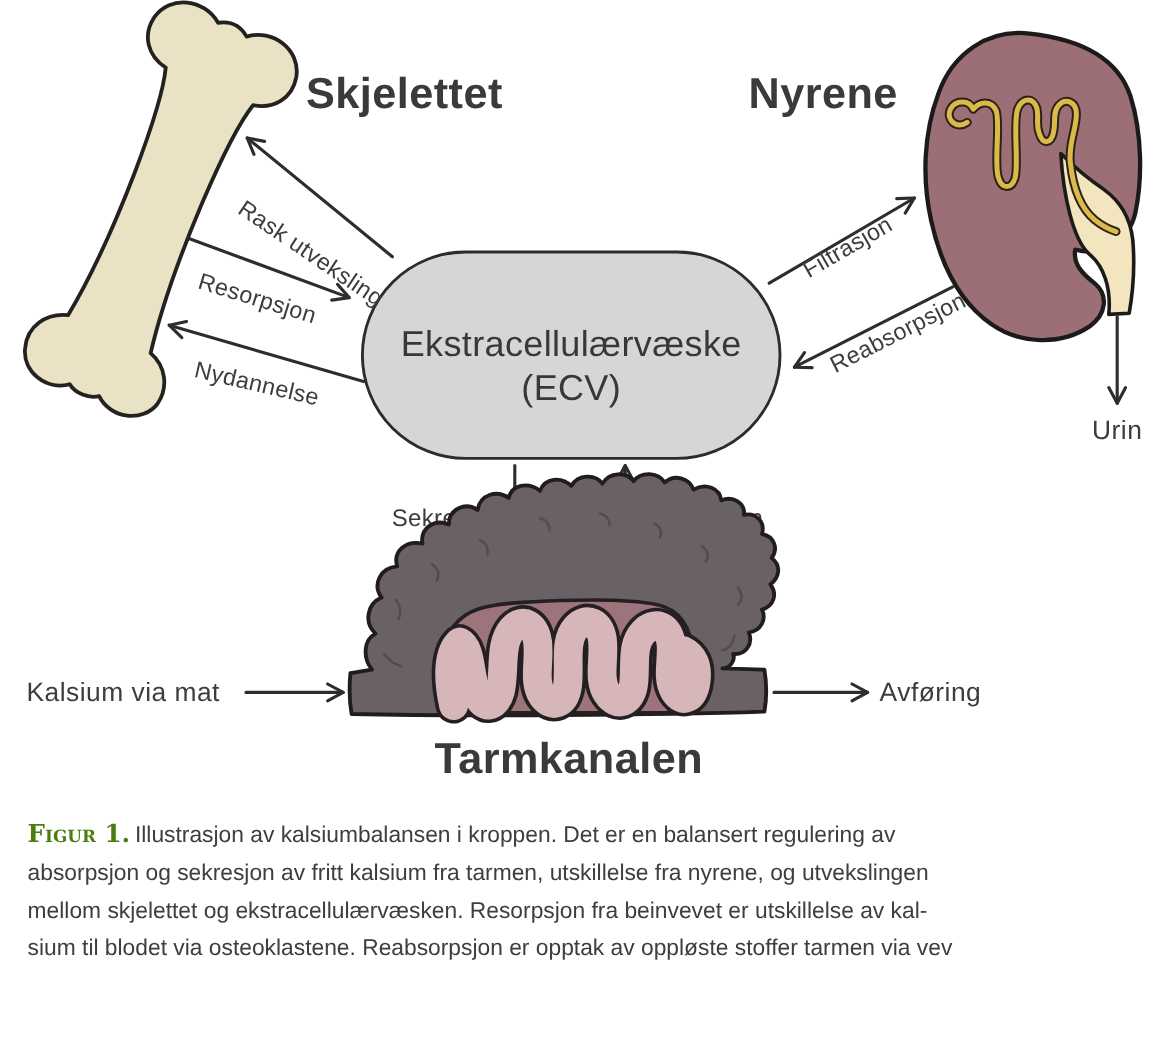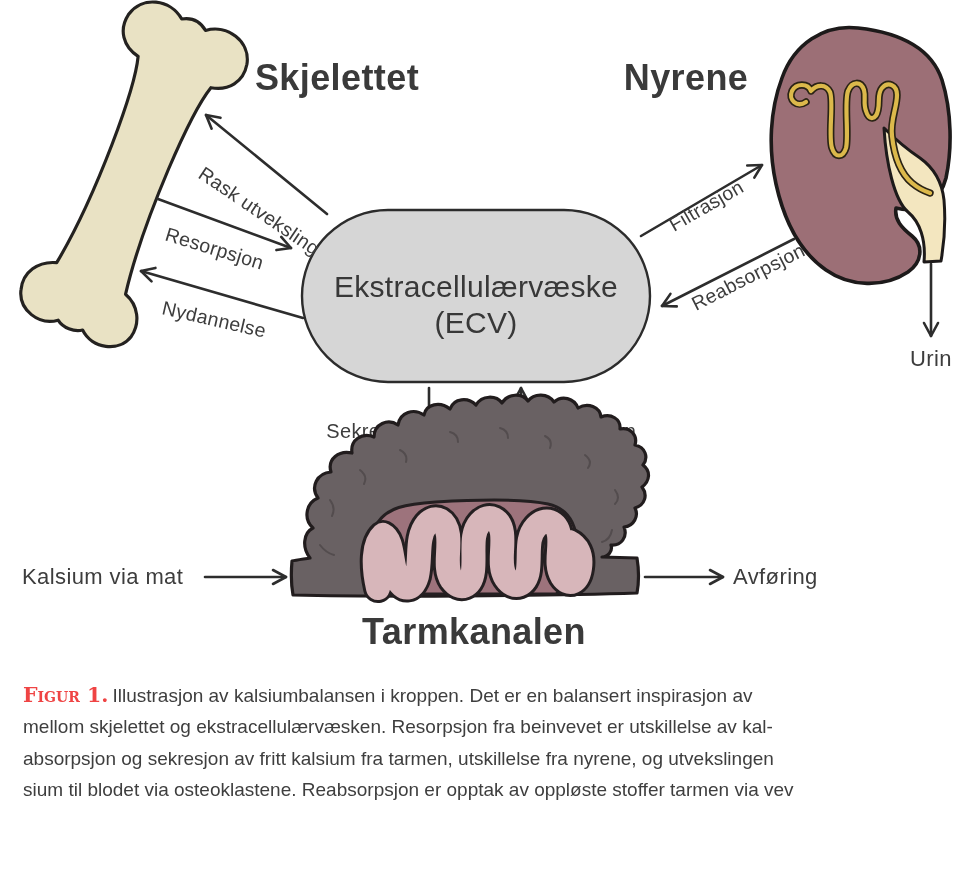--- a/index.html
+++ b/index.html
@@ -19,21 +19,21 @@
   .t-side{font-family:"Liberation Sans",sans-serif;font-size:22px;font-weight:500;
           fill:#3d3d3d;letter-spacing:0.4px;}
 
   .arrow-line{stroke:#2d2d2d;stroke-width:2.6;fill:none;stroke-linecap:round;}
 
   
   .caption{position:absolute;left:23px;top:680px;width:920px;color:#3e3e3e;
            font-size:19px;line-height:31.4px;}
   .cap-line{white-space:nowrap;}
   .fig-label{font-family:"DejaVu Serif","Liberation Serif",serif;font-weight:bold;
-             font-variant:small-caps;font-size:20.5px;color:#ef4444;padding-right:4px;}
+             font-variant:small-caps;font-size:20.5px;color:#4d7c0f;padding-right:4px;}
 </style>
 </head>
 <body>
 
 <div class="page">
 
   <svg class="diagram" width="960" height="660" viewBox="0 0 960 660">
     <defs>
       <marker id="arrow" viewBox="0 0 20 20" refX="17" refY="10" markerWidth="20" markerHeight="20" markerUnits="userSpaceOnUse" orient="auto">
         <path d="M4,3 L17,10 L4,17" fill="none" stroke="#2d2d2d" stroke-width="2.6" stroke-linecap="round" stroke-linejoin="round"></path>
@@ -150,20 +150,20 @@
 
     <text class="t-side" x="22" y="584" text-anchor="start">Kalsium via mat</text>
     <line class="arrow-line" x1="205" y1="577" x2="286" y2="577" marker-end="url(#arrow)"></line>
 
     <line class="arrow-line" x1="645" y1="577" x2="723" y2="577" marker-end="url(#arrow)"></line>
     <text class="t-side" x="733" y="584" text-anchor="start">Avføring</text>
   </svg>
 
   <div class="caption">
     <div class="cap-line">
-      <span class="fig-label">Figur 1.</span><span>Illustrasjon av kalsiumbalansen i kroppen. Det er en balansert inspirasjon av</span>
+      <span class="fig-label">Figur 1.</span><span>Illustrasjon av kalsiumbalansen i kroppen. Det er en balansert regulering av</span>
     </div>
+    <div class="cap-line">absorpsjon og sekresjon av fritt kalsium fra tarmen, utskillelse fra nyrene, og utvekslingen</div>
     <div class="cap-line">mellom skjelettet og ekstracellulærvæsken. Resorpsjon fra beinvevet er utskillelse av kal-</div>
-    <div class="cap-line">absorpsjon og sekresjon av fritt kalsium fra tarmen, utskillelse fra nyrene, og utvekslingen</div>
     <div class="cap-line">sium til blodet via osteoklastene. Reabsorpsjon er opptak av oppløste stoffer tarmen via vev</div>
   </div>
 
 </div>
 
 </body></html>

